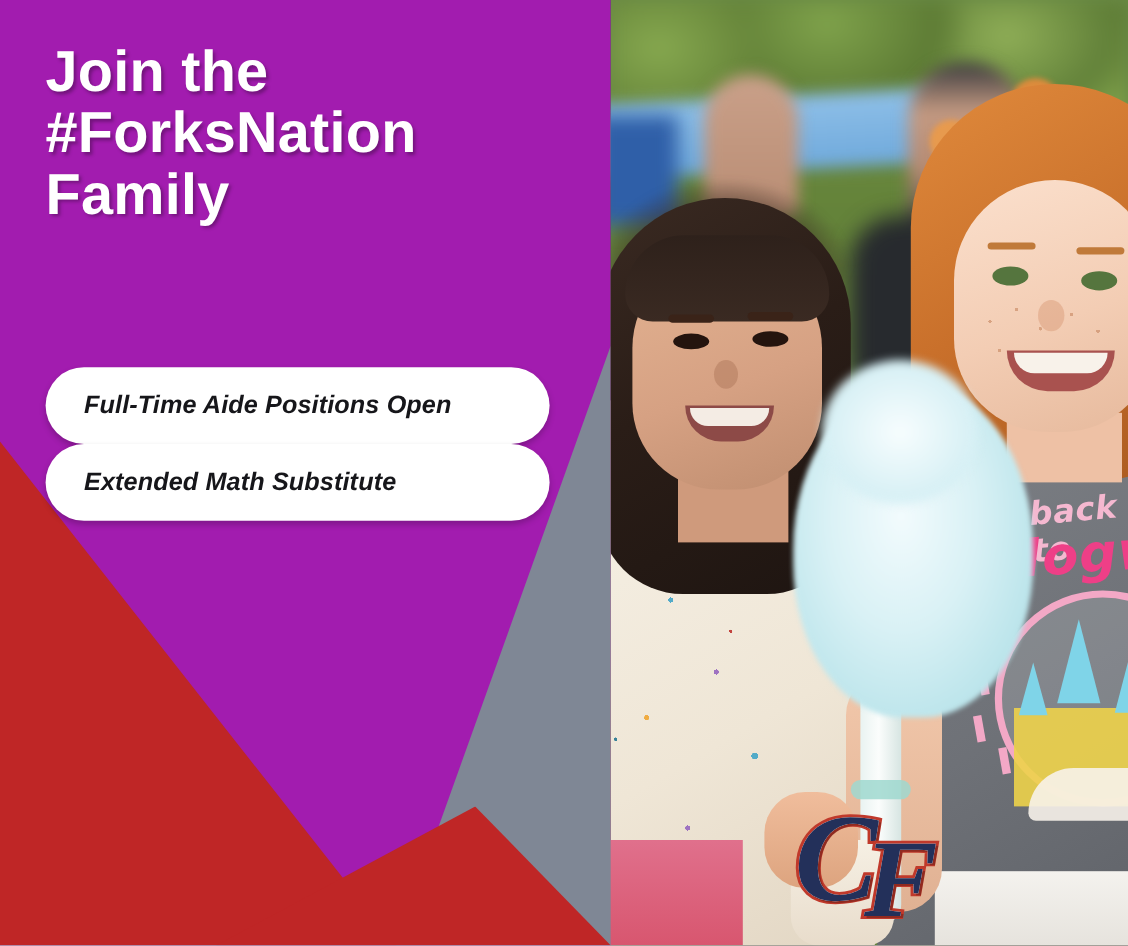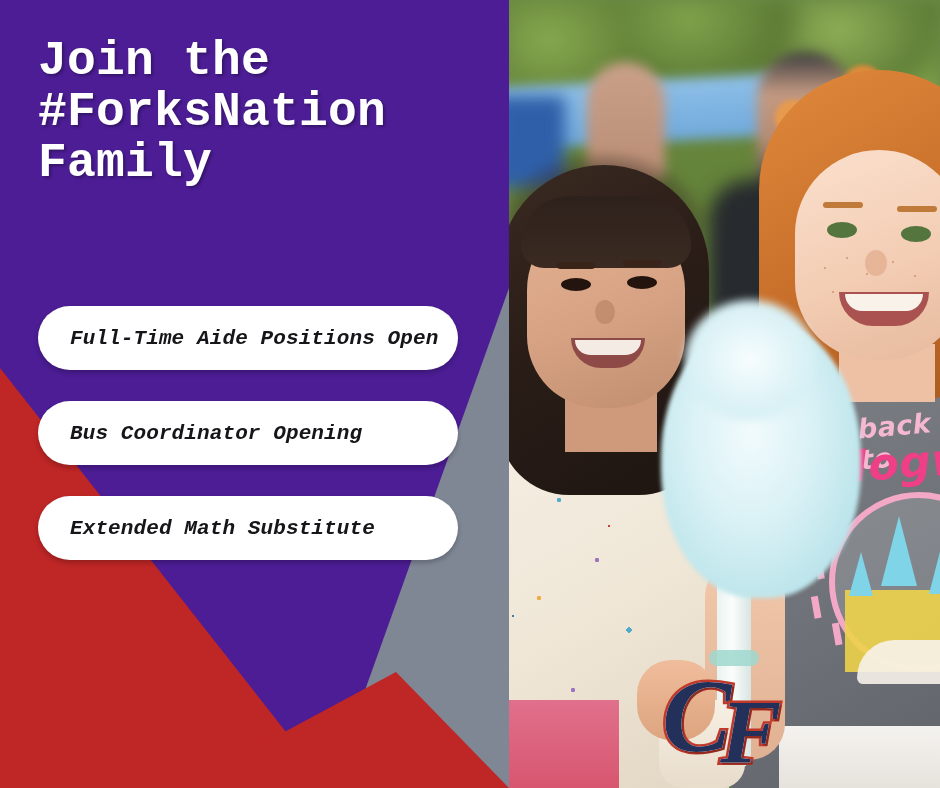--- a/index.html
+++ b/index.html
@@ -11,22 +11,21 @@
     width:940px;height:788px;
     overflow:hidden;
     background:#1d2a47;
   }
 
   
   #left-panel{
     position:absolute;left:0;top:0;
     width:509px;height:788px;
     overflow:hidden;
-    background:#4c1d95;
-    font-family:Liberation Mono, monospace;
+    background:#a21caf;
   }
   .shape{position:absolute;left:0;top:0;width:509px;height:788px;}
 
   
   #red-wedge{
     background:#bf2626;
     clip-path:polygon(0 368px, 330px 788px, 0 788px);
   }
   #gray-wedge-2{
     background:#7f8795;
@@ -52,21 +51,20 @@
   }
 
   
   #pill-list{
     position:absolute;left:38px;top:306px;
     width:420px;
   }
   .pill{
     position:relative;
     height:64px;
-    margin-bottom:31px;
     background:#ffffff;
     border-radius:34px;
     box-shadow:0 3px 5px rgba(0,0,0,0.22);
     display:flex;align-items:center;
     padding-left:32px;
     box-sizing:border-box;
   }
   .pill-label{
     color:#16161a;
     font-size:21px;
@@ -407,23 +405,20 @@
 
     <div id="headline">Join the
 #ForksNation
 Family</div>
 
     <div id="pill-list">
       <div class="pill">
         <span class="pill-label">Full-Time Aide Positions Open</span>
       </div>
       <div class="pill">
-        <span class="pill-label">Bus Coordinator Opening</span>
-      </div>
-      <div class="pill">
         <span class="pill-label">Extended Math Substitute</span>
       </div>
     </div>
 
     <div id="footer">
     </div>
 
   </div>
 
   <div id="photo">

